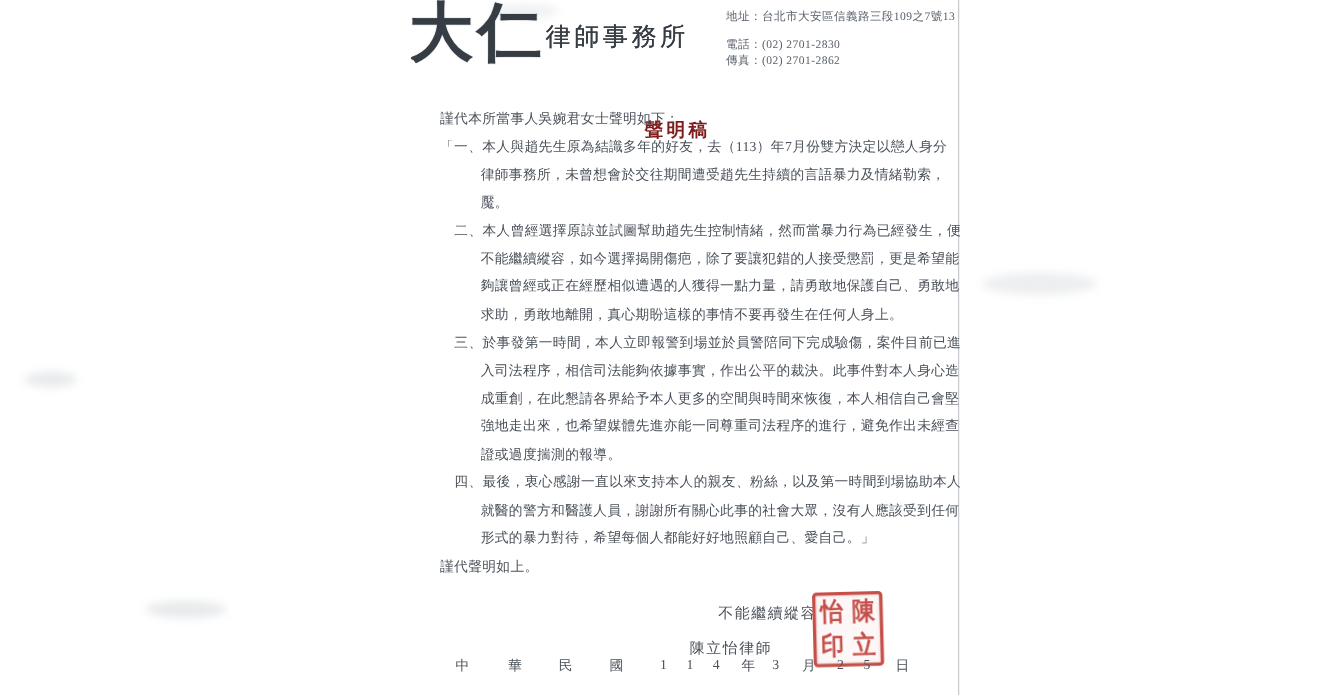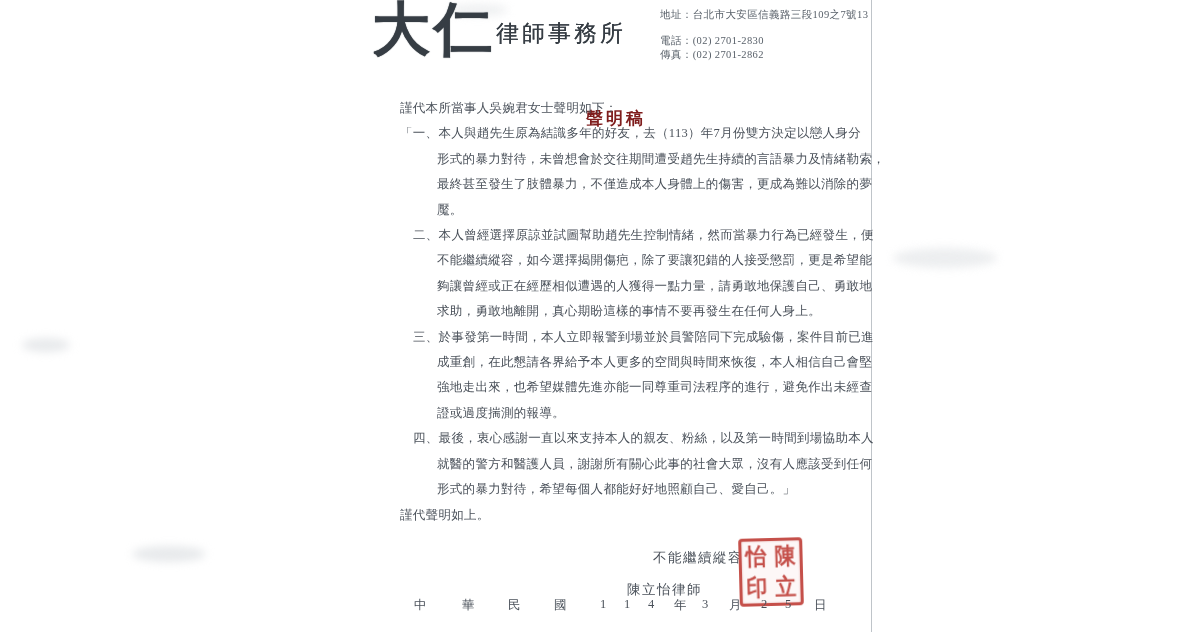--- a/index.html
+++ b/index.html
@@ -86,28 +86,28 @@
     <div class="row tel">電話：(02) 2701-2830</div>
     <div class="row fax">傳真：(02) 2701-2862</div>
   </div>
 
   <div class="doc-title">聲明稿</div>
 
   <div class="stmt" id="statement-body">
     <div class="bline intro">謹代本所當事人吳婉君女士聲明如下：</div>
 
   <div class="bline first-quote"><span class="marker">「一、</span>本人與趙先生原為結識多年的好友，去（113）年7月份雙方決定以戀人身分</div>
-      <div class="bline rest">形式的暴力對待，未曾想會於交往期間遭受趙先生持續的言語暴力及情緒勒索，</div>
-      <div class="bline rest">最終甚至發生了肢體暴力，不僅造成本人身體上的傷害，更成為難以消除的夢</div>
+      <div class="bline rest">律師事務所，未曾想會於交往期間遭受趙先生持續的言語暴力及情緒勒索，</div>
       <div class="bline rest">魘。</div>
       <div class="bline first-num"><span class="marker">二、</span>本人曾經選擇原諒並試圖幫助趙先生控制情緒，然而當暴力行為已經發生，便</div>
       <div class="bline rest">不能繼續縱容，如今選擇揭開傷疤，除了要讓犯錯的人接受懲罰，更是希望能</div>
       <div class="bline rest">夠讓曾經或正在經歷相似遭遇的人獲得一點力量，請勇敢地保護自己、勇敢地</div>
       <div class="bline rest">求助，勇敢地離開，真心期盼這樣的事情不要再發生在任何人身上。</div>
       <div class="bline first-num"><span class="marker">三、</span>於事發第一時間，本人立即報警到場並於員警陪同下完成驗傷，案件目前已進</div>
+      <div class="bline rest">入司法程序，相信司法能夠依據事實，作出公平的裁決。此事件對本人身心造</div>
       <div class="bline rest">成重創，在此懇請各界給予本人更多的空間與時間來恢復，本人相信自己會堅</div>
       <div class="bline rest">強地走出來，也希望媒體先進亦能一同尊重司法程序的進行，避免作出未經查</div>
       <div class="bline rest">證或過度揣測的報導。</div>
       <div class="bline first-num"><span class="marker">四、</span>最後，衷心感謝一直以來支持本人的親友、粉絲，以及第一時間到場協助本人</div>
       <div class="bline rest">就醫的警方和醫護人員，謝謝所有關心此事的社會大眾，沒有人應該受到任何</div>
       <div class="bline rest">形式的暴力對待，希望每個人都能好好地照顧自己、愛自己。」</div>
       <div class="bline">謹代聲明如上。</div>
     </div>
 
   <div class="sig-firm">不能繼續縱容</div>

